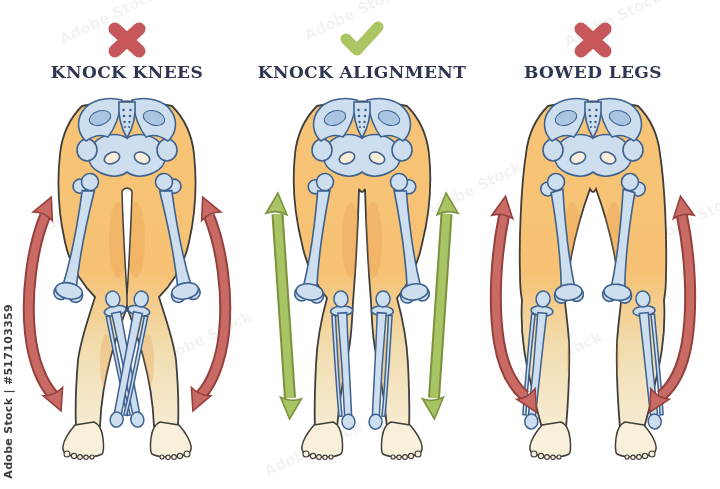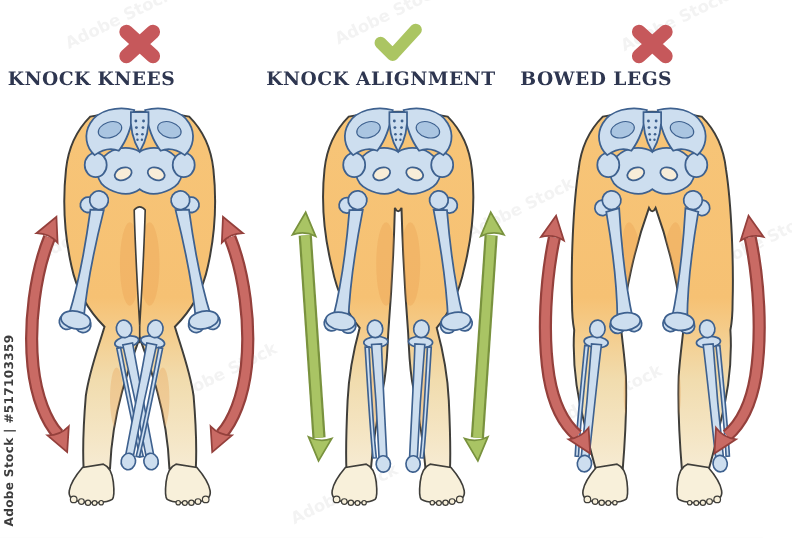--- a/index.html
+++ b/index.html
@@ -1,20 +1,20 @@
 <!DOCTYPE html>
 <html><head>
 <meta charset="utf-8">
 <style>
   html,body{margin:0;padding:0;background:#e8e8e8;}
   .stage{position:relative;width:720px;height:489px;background:#ffffff;overflow:hidden;
          font-family:"DejaVu Serif", serif;}
   .panel{position:absolute;top:0;width:240px;height:489px;}
   .status{position:absolute;top:20px;left:0;width:240px;text-align:center;}
-  .title{position:absolute;top:62px;left:0;width:240px;margin:0;
+  .title{position:absolute;top:62px;left:0;width:240px;margin:0;text-align:center;
          font-size:17px;font-weight:bold;letter-spacing:.4px;color:#2e3650;
          font-family:"DejaVu Serif", serif;}
   .figure{position:absolute;top:90px;left:5px;}
   .ghost{position:absolute;transform:rotate(-26deg);font:600 15px "DejaVu Sans",sans-serif;
          color:rgba(80,80,80,0.07);white-space:nowrap;pointer-events:none;}
   .side-mark{position:absolute;left:2px;bottom:10px;writing-mode:vertical-rl;
          transform:rotate(180deg);font:600 11px "DejaVu Sans",sans-serif;color:#3d3d3d;
          letter-spacing:.3px;}
 </style>
 </head>

